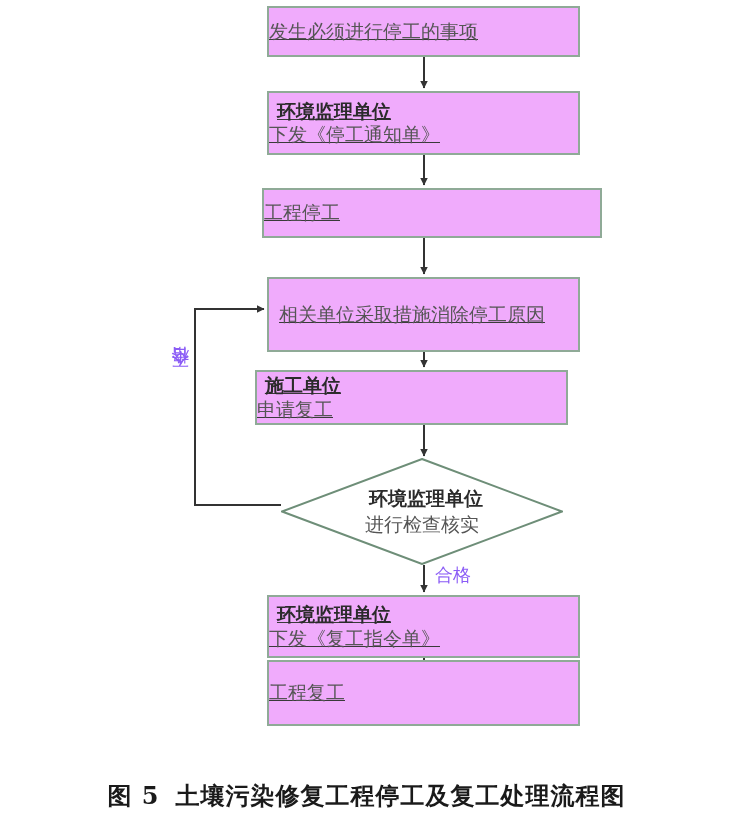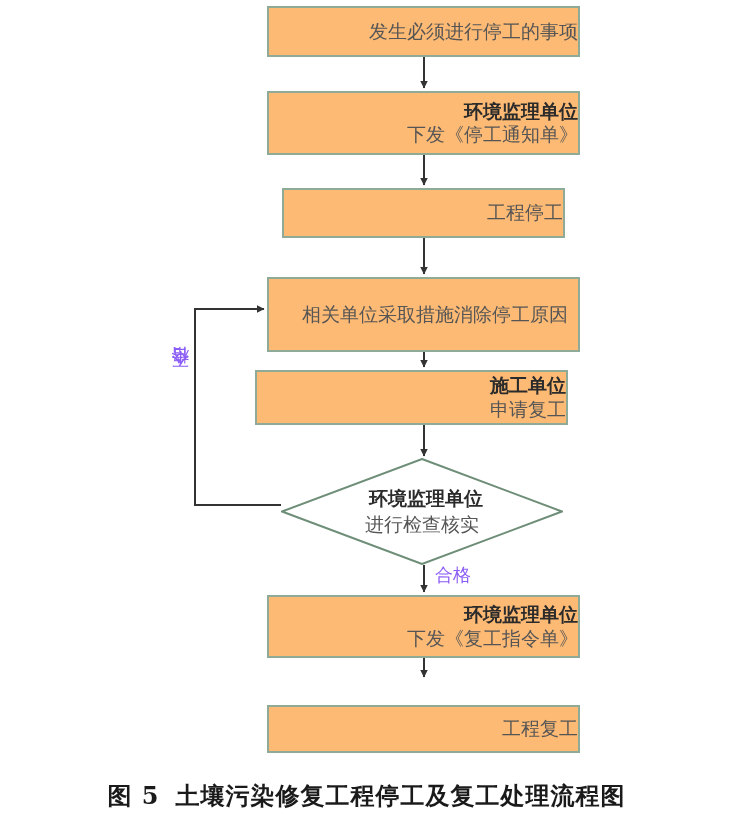--- a/index.html
+++ b/index.html
@@ -28,27 +28,28 @@
     left: 0; top: 0;
     width: 733px;
     height: 819px;
     pointer-events: none;
   }
 
   .node {
     position: absolute;
     box-sizing: border-box;
     border: 2px solid #8FAA97;
-    background: #fdba74;
+    background: #f0abfc;
     display: flex;
     flex-direction: column;
-    align-items: flex-end;
+    align-items: flex-start;
     justify-content: center;
     text-align: center;
     color: #3a3a3a;
+    text-decoration: underline;
   }
 
   .node .line {
     display: block;
     line-height: 1.22;
     white-space: nowrap;
   }
 
   .line-serif {
     font-family: "DejaVu Serif", serif;
@@ -153,21 +154,21 @@
 
   <div class="node" style="left:267px; top:6px; width:313px; height:51px;">
     <span class="line line-serif">发生必须进行停工的事项</span>
   </div>
 
   <div class="node" style="left:267px; top:91px; width:313px; height:64px;">
     <span class="line line-bold">环境监理单位</span>
     <span class="line line-serif">下发《停工通知单》</span>
   </div>
 
-  <div class="node" style="left:282px; top:188px; width:283px; height:50px;">
+  <div class="node" style="left:262px; top:188px; width:340px; height:50px;">
     <span class="line line-serif">工程停工</span>
   </div>
 
   <div class="node wrap" style="left:267px; top:277px; width:313px; height:75px;">
     <span class="line line-serif">相关单位采取措施消除停工原因</span>
   </div>
 
   <div class="node" style="left:255px; top:370px; width:313px; height:55px;">
     <span class="line line-bold">施工单位</span>
     <span class="line line-serif">申请复工</span>
@@ -181,21 +182,21 @@
       <span class="line line-bold">环境监理单位</span>
       <span class="line line-serif">进行检查核实</span>
     </div>
   </div>
 
   <div class="node" style="left:267px; top:595px; width:313px; height:63px;">
     <span class="line line-bold">环境监理单位</span>
     <span class="line line-serif">下发《复工指令单》</span>
   </div>
 
-  <div class="node" style="left:267px; top:705px; width:313px; height:48px;">
+  <div class="node" style="left:267px; top:660px; width:313px; height:66px;">
     <span class="line line-serif">工程复工</span>
   </div>
 
   <div class="edge-label" style="left:435px; top:563px;">合格</div>
 
   <div class="edge-label vertical" style="left:168px; top:378px;">不合格</div>
 
 </div>
 
 <div class="caption">

